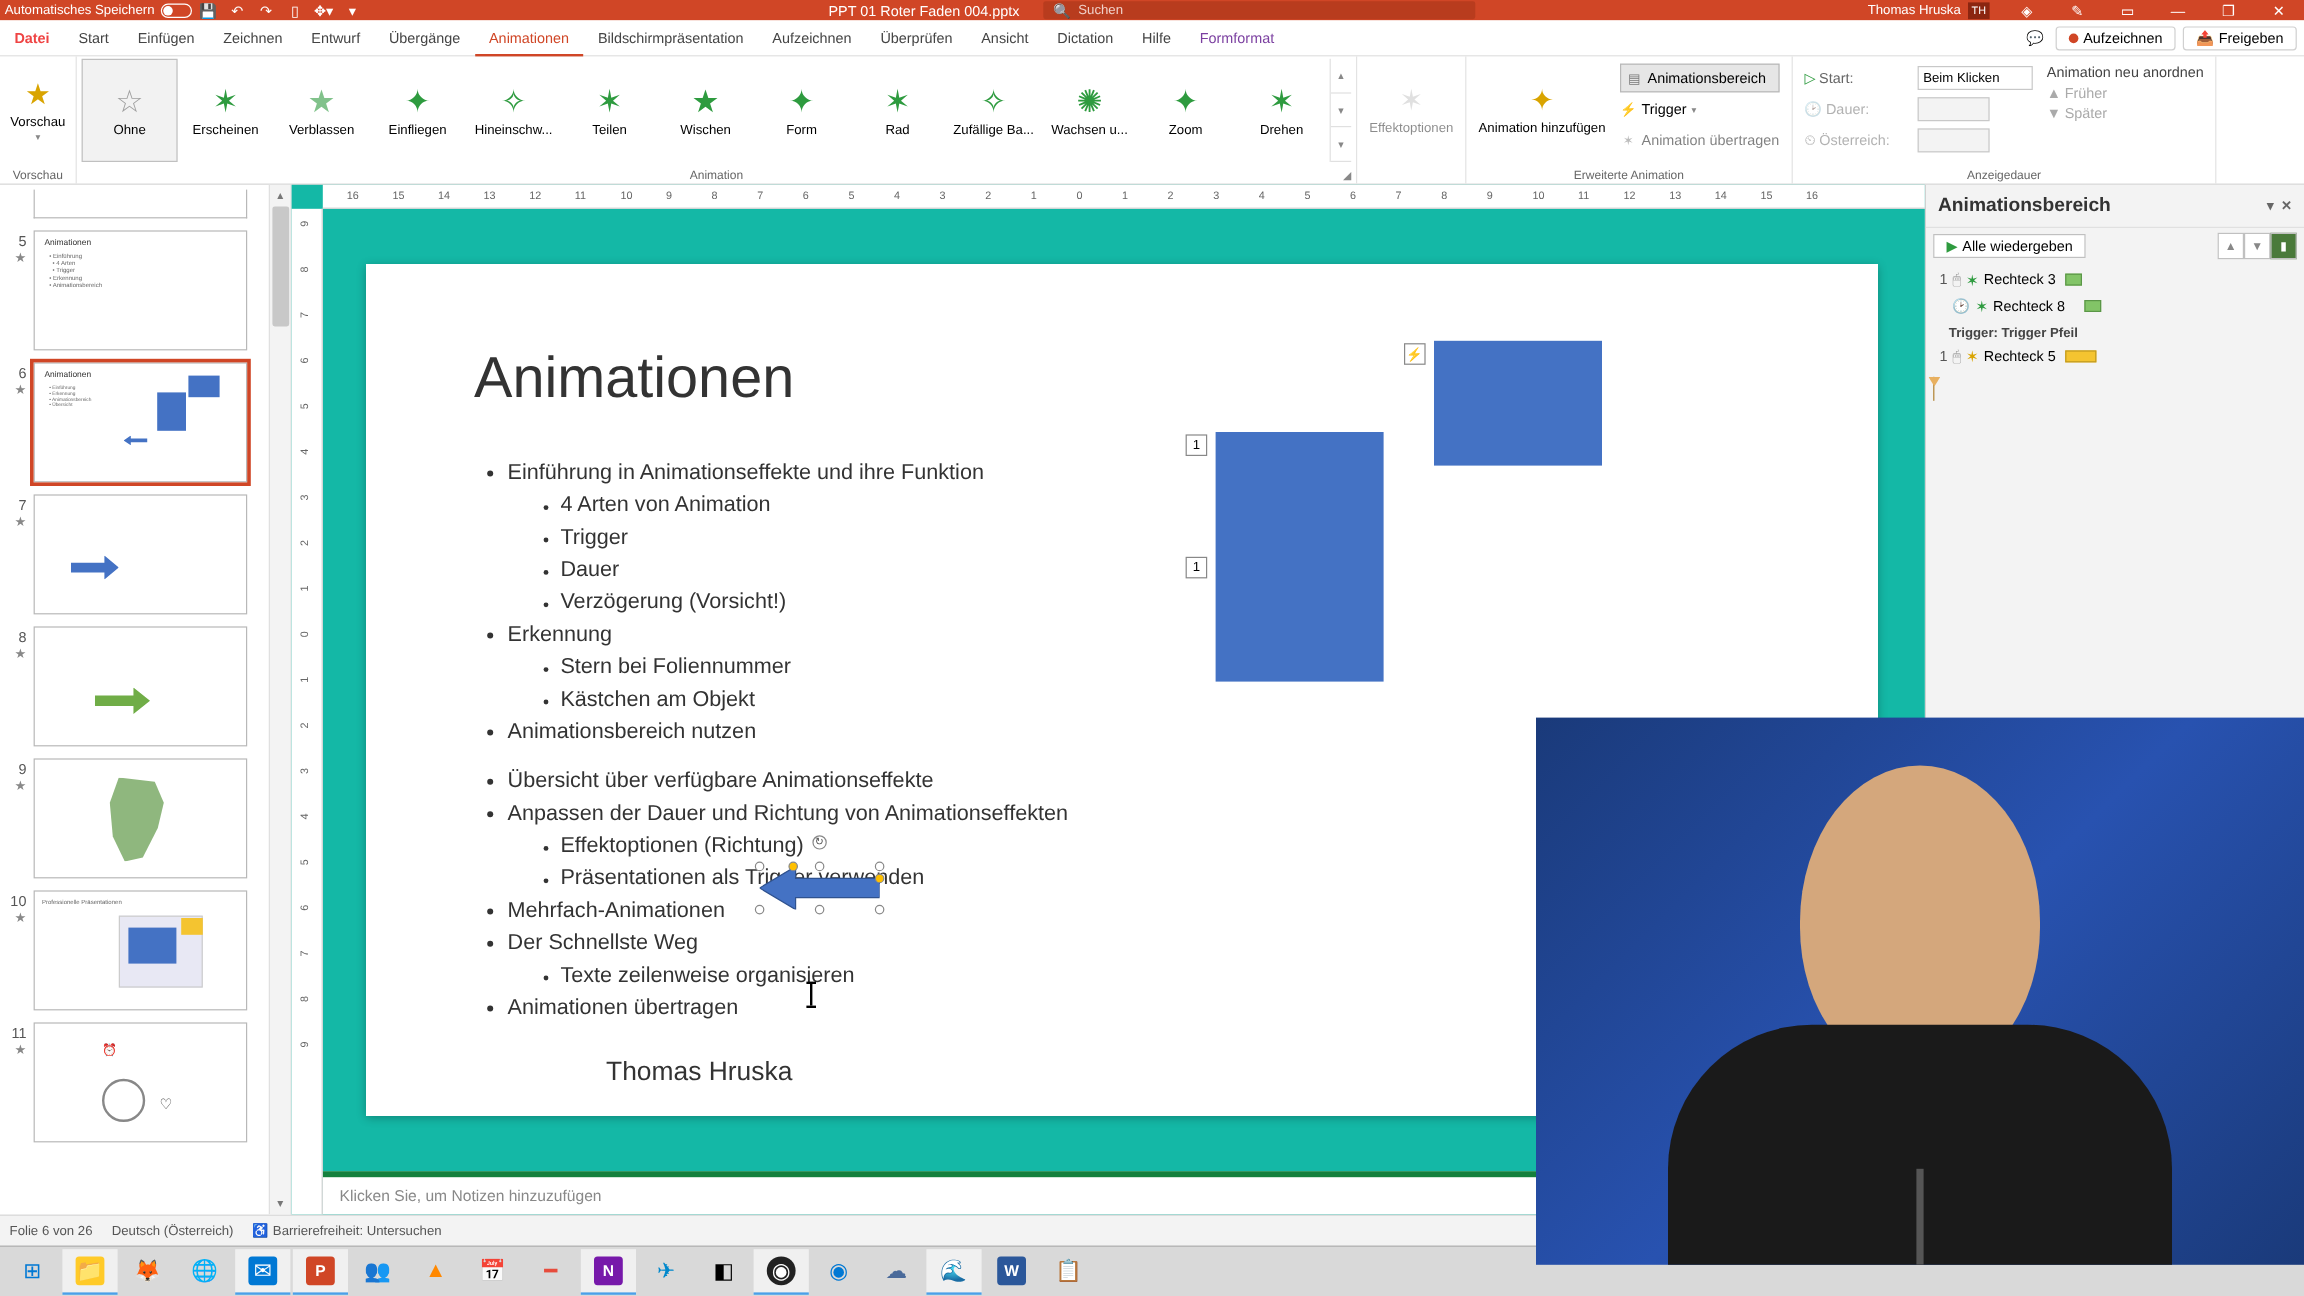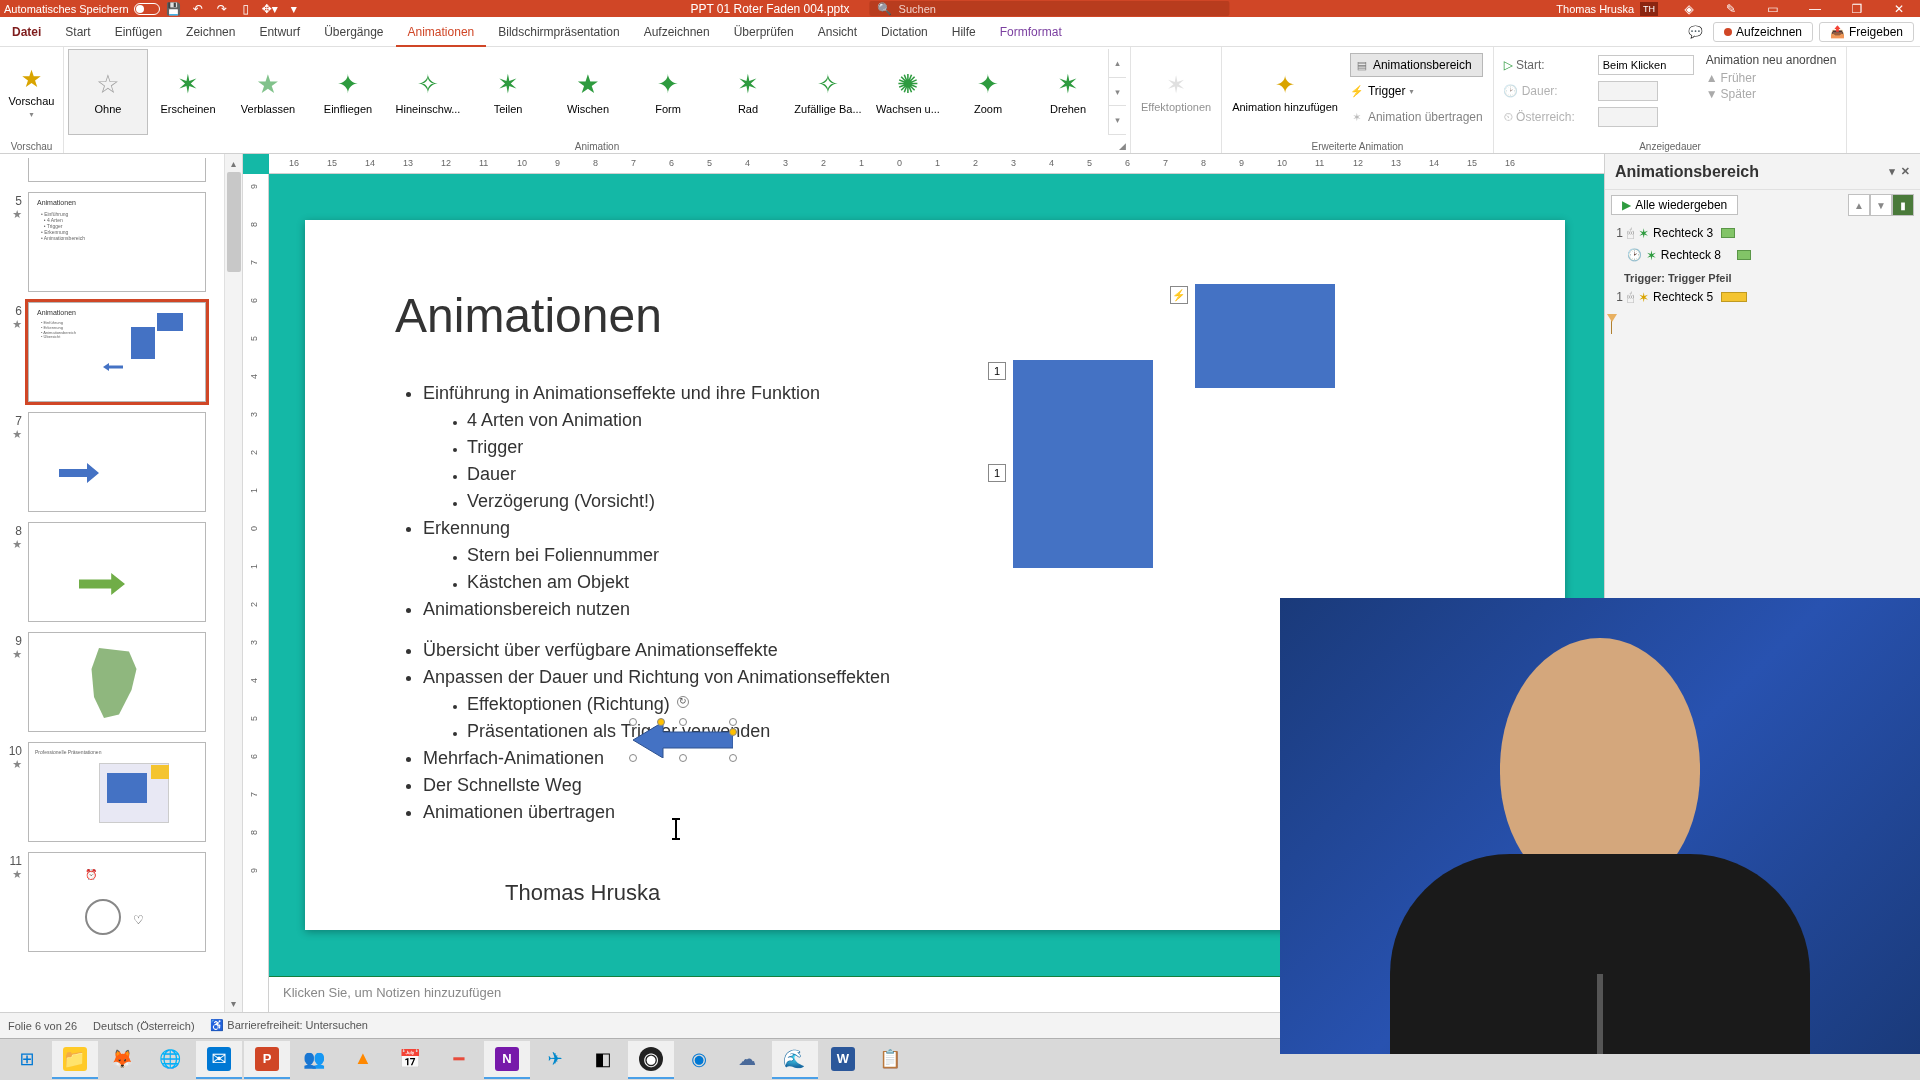--- a/index.html
+++ b/index.html
@@ -18,21 +18,21 @@
 .search-box input { background: transparent; border: none; outline: none; color: #fff; font-size: 11px; width: 100%; }
 .search-box input::placeholder { color: #f0d0c8; }
 .titlebar .right { position: absolute; right: 0; display: flex; align-items: center; }
 .user { font-size: 11px; margin-right: 6px; }
 .user-badge { width: 18px; height: 14px; background: #8B2510; display: inline-flex; align-items: center; justify-content: center; font-size: 9px; margin-right: 10px; }
 .tbar-btn { width: 42px; height: 17px; display: inline-flex; align-items: center; justify-content: center; color: #fff; }
 
 
 .ribbon-tabs { height: 30px; background: #fff; border-bottom: 1px solid #e0e0e0; display: flex; align-items: center; font-size: 12px; position: relative; }
 .tab { padding: 0 12px; height: 30px; line-height: 30px; color: #444; cursor: pointer; }
-.tab.file { color: #7f1d1d; font-weight: 600; text-align: right; }
+.tab.file { color: #ef4444; font-weight: 600; text-align: right; }
 .tab.active { color: #D04626; border-bottom: 2px solid #D04626; }
 .tab.context { color: #7B3FA0; }
 .ribbon-tabs .right-controls { position: absolute; right: 6px; display: flex; gap: 6px; align-items: center; }
 .rec-btn, .share-btn { border: 1px solid #d0d0d0; padding: 2px 10px; font-size: 12px; display: flex; align-items: center; gap: 4px; border-radius: 3px; }
 .rec-dot { width: 8px; height: 8px; background: #D04626; border-radius: 50%; }
 .collapse-btn { width: 22px; height: 22px; display: flex; align-items: center; justify-content: center; color: #555; }
 
 
 .ribbon { height: 107px; background: #fff; border-bottom: 1px solid #d0d0d0; display: flex; font-size: 11px; }
 .rgroup { border-right: 1px solid #e3e3e3; padding: 2px 4px; display: flex; flex-direction: column; position: relative; }
@@ -108,21 +108,21 @@
 .sel-handle.yellow { background: #FFC000; }
 .rotate-handle { position: absolute; width: 12px; height: 12px; border: 1px solid #888; border-radius: 50%; background: #fff; left: 50%; transform: translateX(-50%); top: -26px; }
 .rotate-handle::after { content: "↻"; font-size: 9px; position: absolute; left: 1px; top: -1px; color: #555; }
 .arrow-shape { width: 100%; height: 100%; }
 .text-cursor { position: absolute; width: 2px; height: 18px; background: #000; }
 .text-cursor::before, .text-cursor::after { content: ""; position: absolute; width: 8px; height: 2px; background: #000; left: -3px; }
 .text-cursor::before { top: -2px; }
 .text-cursor::after { bottom: -2px; }
 
 
-.notes-bar { height: 36px; background: #fff; border-top: 1px solid #15803d; padding: 8px 14px; color: #888; font-size: 13px; }
+.notes-bar { height: 36px; background: #fff; border-top: 5px solid #15803d; padding: 8px 14px; color: #888; font-size: 13px; }
 
 
 .anim-pane { width: 316px; background: #F3F3F3; border-left: 1px solid #d0d0d0; display: flex; flex-direction: column; }
 .anim-pane-header { height: 36px; display: flex; align-items: center; justify-content: space-between; padding: 0 10px; font-size: 16px; font-weight: 600; color: #333; border-bottom: 1px solid #e0e0e0; }
 .anim-pane-header .ctrls { display: flex; gap: 6px; font-size: 11px; color: #666; }
 .anim-toolbar { height: 30px; display: flex; align-items: center; padding: 0 6px; gap: 4px; }
 .play-btn { border: 1px solid #c0c0c0; background: #fff; padding: 2px 10px; font-size: 12px; display: flex; align-items: center; gap: 4px; }
 .reorder-btns { margin-left: auto; display: flex; }
 .reorder-btns button { width: 22px; height: 22px; border: 1px solid #c0c0c0; background: #fff; font-size: 10px; color: #888; }
 .reorder-btns button.active { background: #4A7A3A; color: #fff; }
@@ -540,20 +540,23 @@
               <li><span>Übersicht über verfügbare Animationseffekte</span>
               </li>
               <li><span>Anpassen der Dauer und Richtung von Animationseffekten</span>
                 <ul>
                   <li>Effektoptionen (Richtung)</li>
                   <li>Präsentationen als Trigger verwenden</li>
                 </ul>
               </li>
               <li>Mehrfach-Animationen</li>
               <li><span>Der Schnellste Weg</span>
+                <ul>
+                    <li>Texte zeilenweise organisieren</li>
+                  </ul>
               </li>
               <li>Animationen übertragen</li>
             </ul>
           </div>
           <div class="author">Thomas Hruska</div>
 
           <div class="rect-blue" style="left:890px;top:64px;width:140px;height:104px"></div>
           <div class="lightning" style="left:865px;top:66px">⚡</div>
 
           <div class="rect-blue" style="left:708px;top:140px;width:140px;height:208px"></div>

